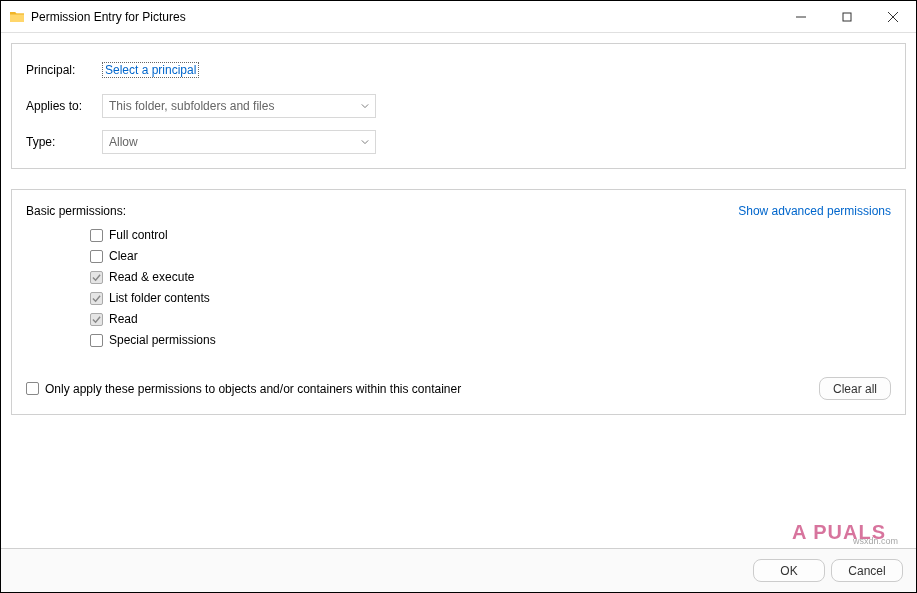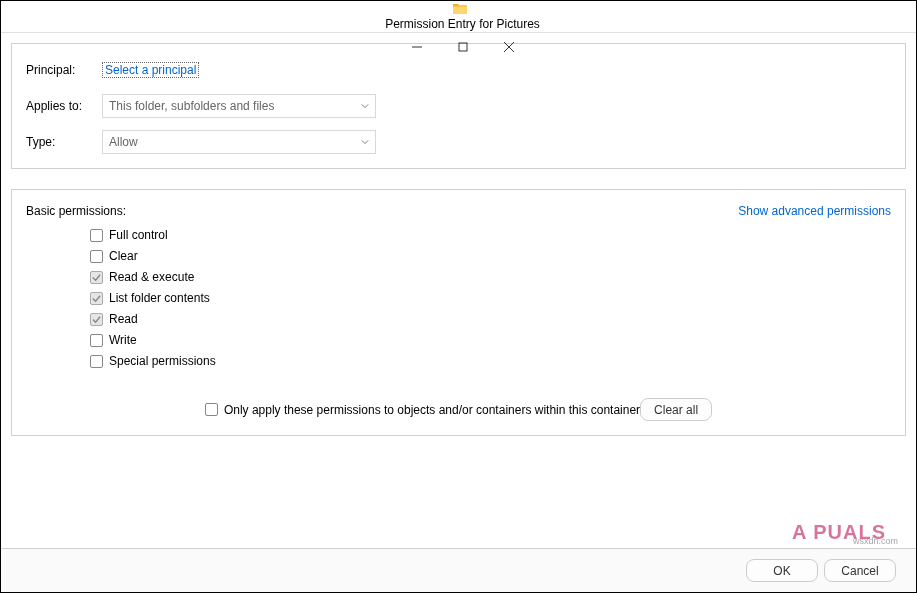--- a/index.html
+++ b/index.html
@@ -1,18 +1,18 @@
 <!DOCTYPE html>
 <html><head>
   <meta charset="utf-8">
   <style>
     * { box-sizing: border-box; margin: 0; padding: 0; font-family: 'Segoe UI', Tahoma, sans-serif; }
     body { background: #fff; width: 917px; height: 593px; overflow: hidden; border: 1px solid #000; position: relative; }
     
-    .titlebar { height: 32px; display: flex; align-items: center; padding-left: 8px; border-bottom: 1px solid #e0e0e0; flex-direction: column; }
+    .titlebar { height: 32px; display: flex; align-items: center; padding-left: 8px; border-bottom: 1px solid #e0e0e0; }
     .titlebar-icon { width: 16px; height: 16px; margin-right: 6px; }
     .titlebar-text { font-size: 12px; color: #000; flex: 1; }
     .titlebar-controls { display: flex; height: 100%; }
     .titlebar-btn { width: 46px; height: 32px; display: flex; align-items: center; justify-content: center; }
     .titlebar-btn svg { width: 10px; height: 10px; }
     
     .content { padding: 10px; }
     
     .group-box { border: 1px solid #d0d0d0; padding: 14px 14px 14px 14px; margin-bottom: 20px; }
     
@@ -31,27 +31,27 @@
     .adv-link { font-size: 12px; color: #0066cc; cursor: pointer; }
     
     .checkbox-list { padding-left: 64px; }
     .checkbox-row { display: flex; align-items: center; margin-bottom: 7px; font-size: 12px; color: #000; }
     .checkbox-row:last-child { margin-bottom: 0; }
     .checkbox { width: 13px; height: 13px; border: 1px solid #888; border-radius: 2px; margin-right: 6px; display: flex; align-items: center; justify-content: center; background: #fff; }
     .checkbox.checked { background: #e5e5e5; border-color: #aaa; }
     .checkbox.checked svg { width: 9px; height: 9px; display: block; }
     .checkbox svg { display: none; }
     
-    .bottom-row { display: flex; justify-content: center; align-items: center; margin-top: 30px; }
+    .bottom-row { display: flex; justify-content: space-between; align-items: center; margin-top: 30px; }
     .only-apply { display: flex; align-items: center; font-size: 12px; color: #000; }
     .only-apply .checkbox { margin-right: 6px; }
     
     .btn { min-width: 72px; height: 23px; border: 1px solid #ccc; background: #fdfdfd; font-size: 12px; color: #333; border-radius: 8px; padding: 0 12px; cursor: pointer; display: inline-flex; align-items: center; justify-content: center; }
     
-    .dialog-footer { position: absolute; bottom: 0; left: 0; right: 0; height: 44px; border-top: 1px solid #d0d0d0; background: #fafafa; display: flex; align-items: center; justify-content: flex-end; padding-right: 20px; gap: 6px; }
+    .dialog-footer { position: absolute; bottom: 0; left: 0; right: 0; height: 44px; border-top: 1px solid #d0d0d0; background: #fafafa; display: flex; align-items: center; justify-content: flex-end; padding-right: 13px; gap: 6px; }
     
     .watermark { position: absolute; right: 30px; bottom: 48px; font-size: 20px; font-weight: 600; color: #be185d; opacity: 0.6; letter-spacing: 1px; }
     .watermark-sub { position: absolute; right: 18px; bottom: 46px; font-size: 9px; color: #888; opacity: 0.75; }
   </style>
 </head>
 <body>
 
 <div class="titlebar">
   <span class="titlebar-icon">
     <svg viewBox="0 0 16 16">
@@ -140,24 +140,20 @@
         <label class="checkbox-row">
           <span class="checkbox checked">
             <svg viewBox="0 0 10 10">
               <path d="M1 5l3 3 5-6" fill="none" stroke="#888" stroke-width="1.6"></path>
             </svg>
           </span>
           <span>Read</span>
         </label>
         <label class="checkbox-row">
           <span class="checkbox"></span>
-          <span>Write</span>
-        </label>
-        <label class="checkbox-row">
-          <span class="checkbox"></span>
           <span>Special permissions</span>
         </label>
       </div>
 
     <div class="bottom-row">
       <label class="only-apply">
         <span class="checkbox">
           
         </span>
         <span>Only apply these permissions to objects and/or containers within this container</span>

